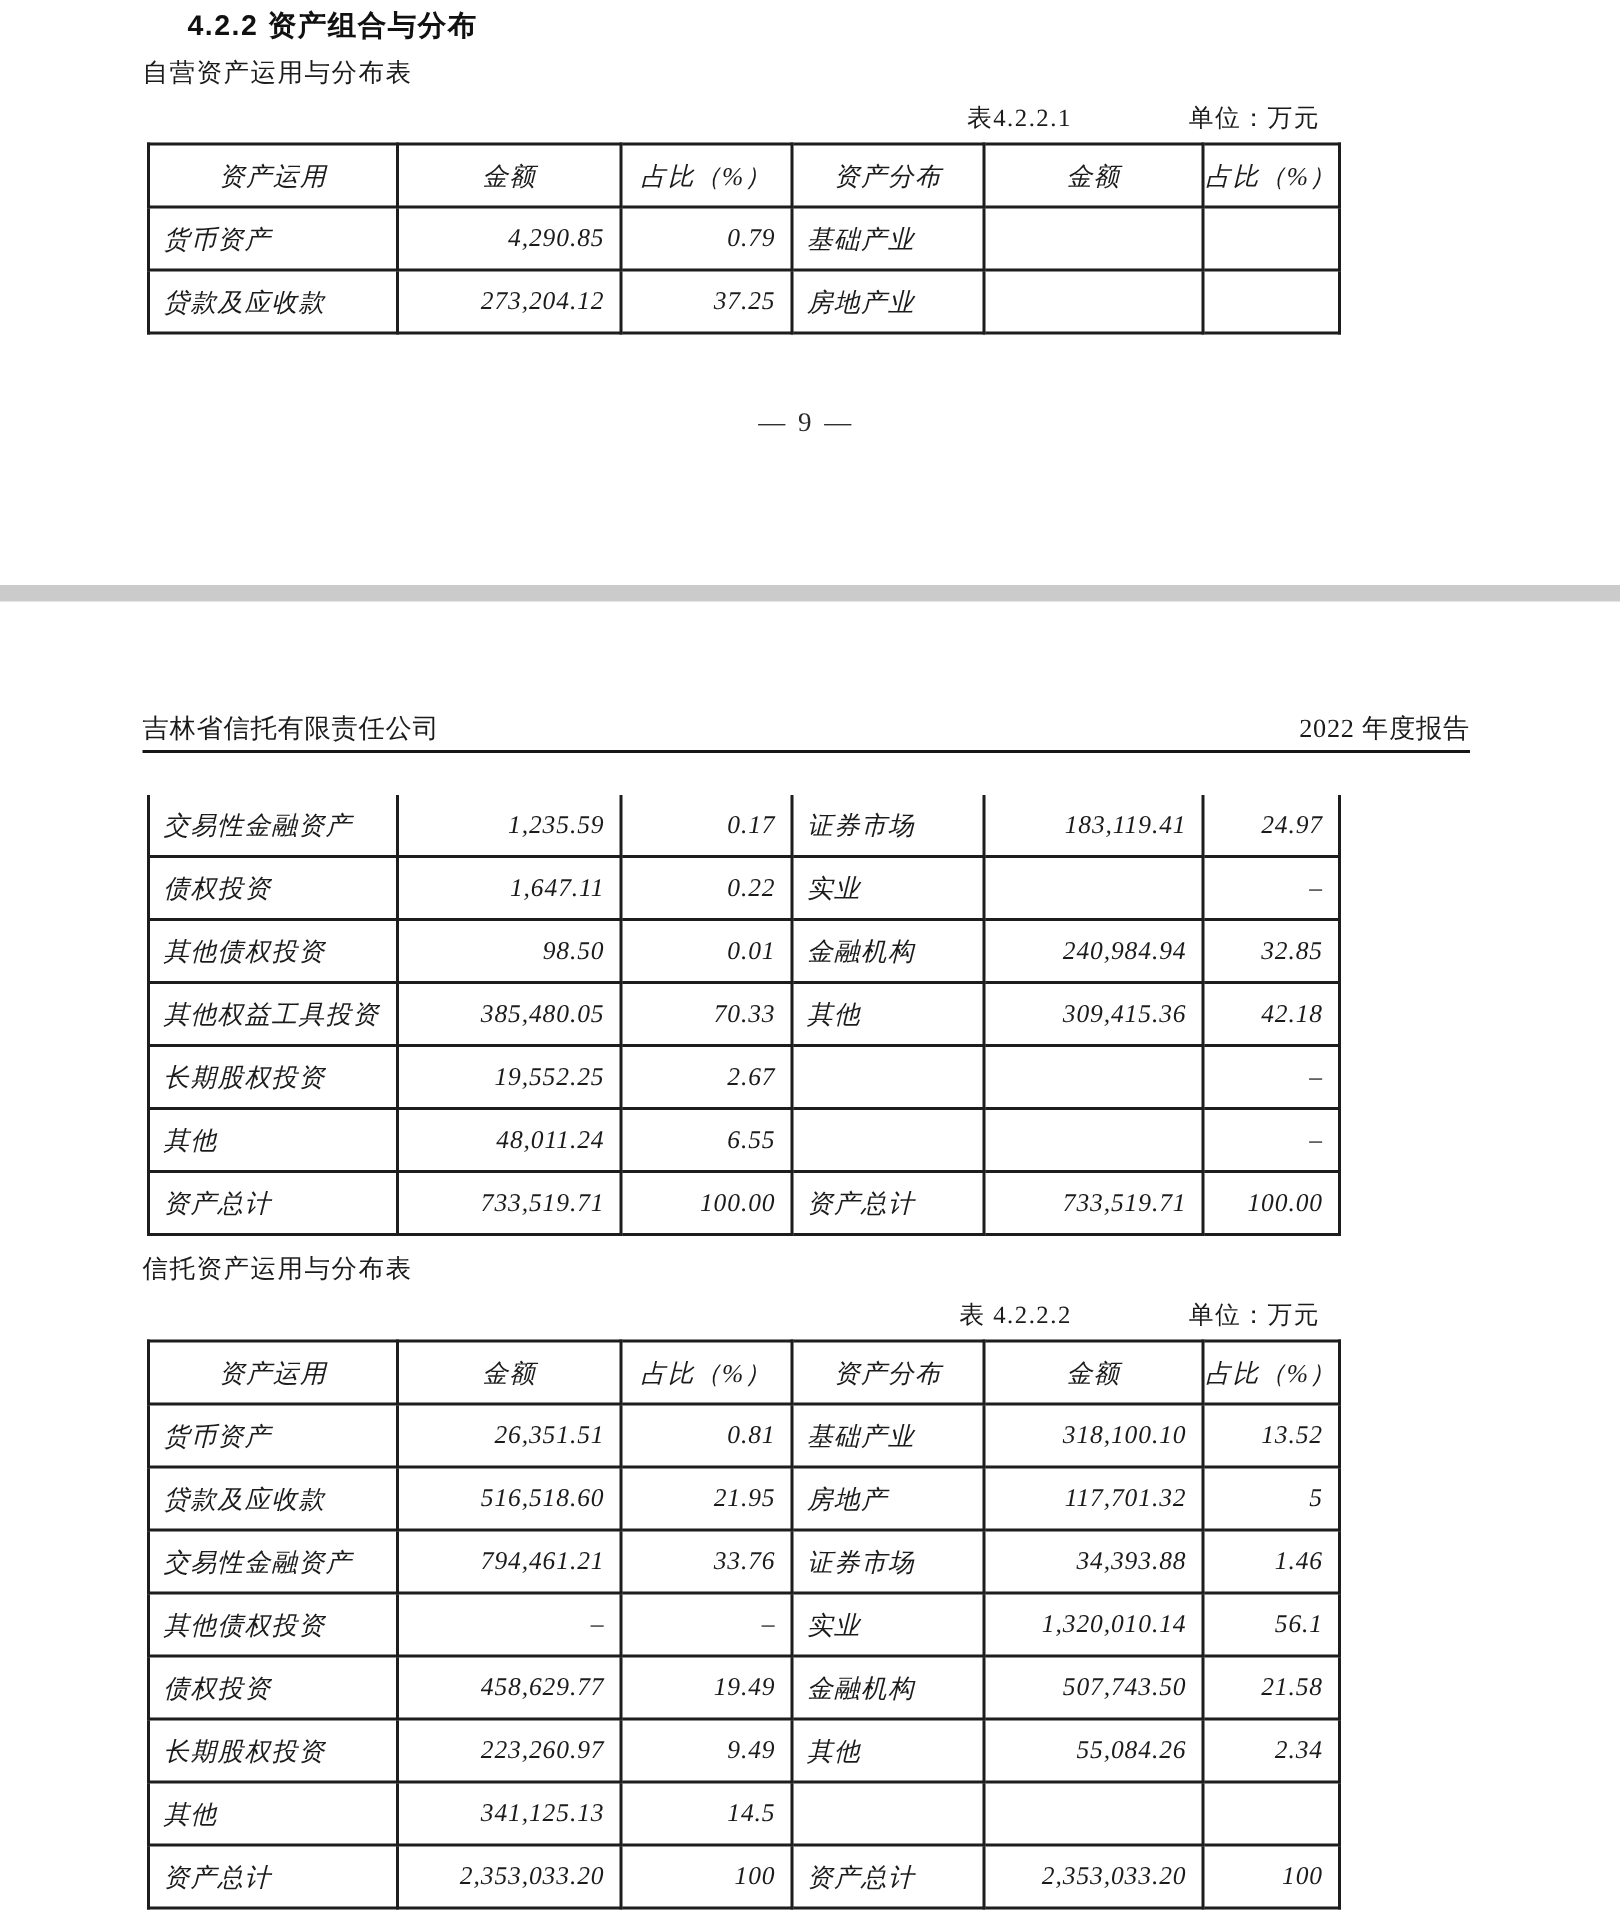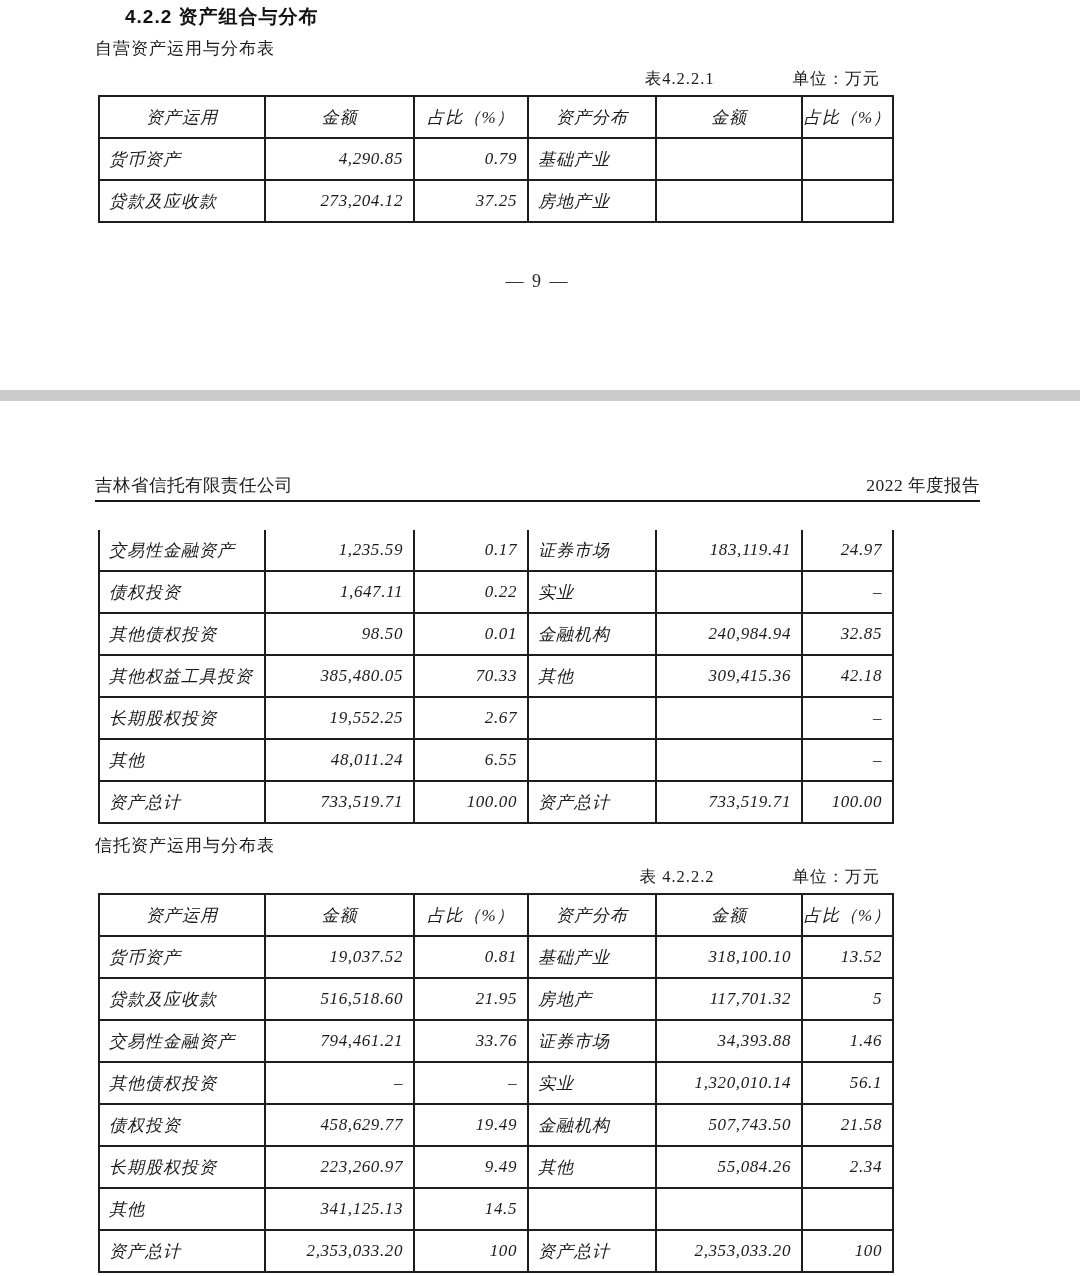--- a/index.html
+++ b/index.html
@@ -218,21 +218,21 @@
         <th>金额</th>
         <th>占比（%）</th>
         <th>资产分布</th>
         <th>金额</th>
         <th>占比（%）</th>
       </tr>
     </thead>
     <tbody>
         <tr>
           <td class="lbl">货币资产</td>
-          <td class="num">19,037.52</td>
+          <td class="num">26,351.51</td>
           <td class="num">0.81</td>
           <td class="lbl">基础产业</td>
           <td class="num">318,100.10</td>
           <td class="num">13.52</td>
         </tr>
         <tr>
           <td class="lbl">贷款及应收款</td>
           <td class="num">516,518.60</td>
           <td class="num">21.95</td>
           <td class="lbl">房地产</td>

